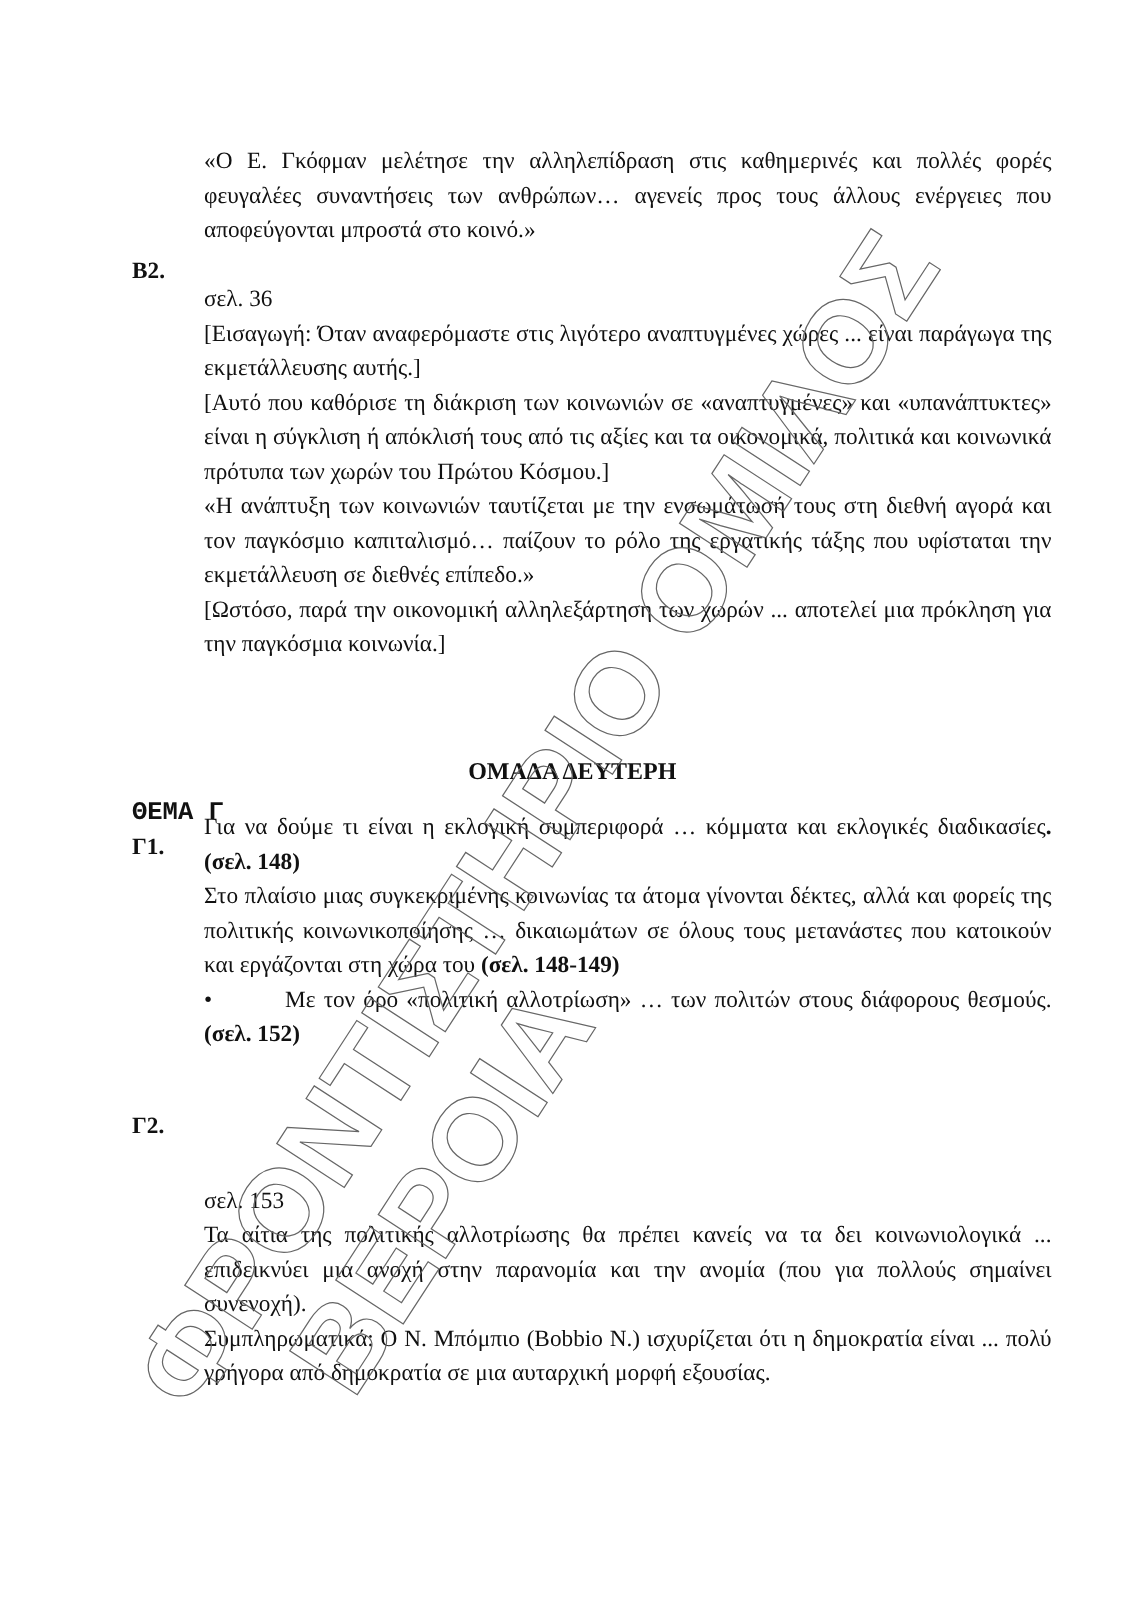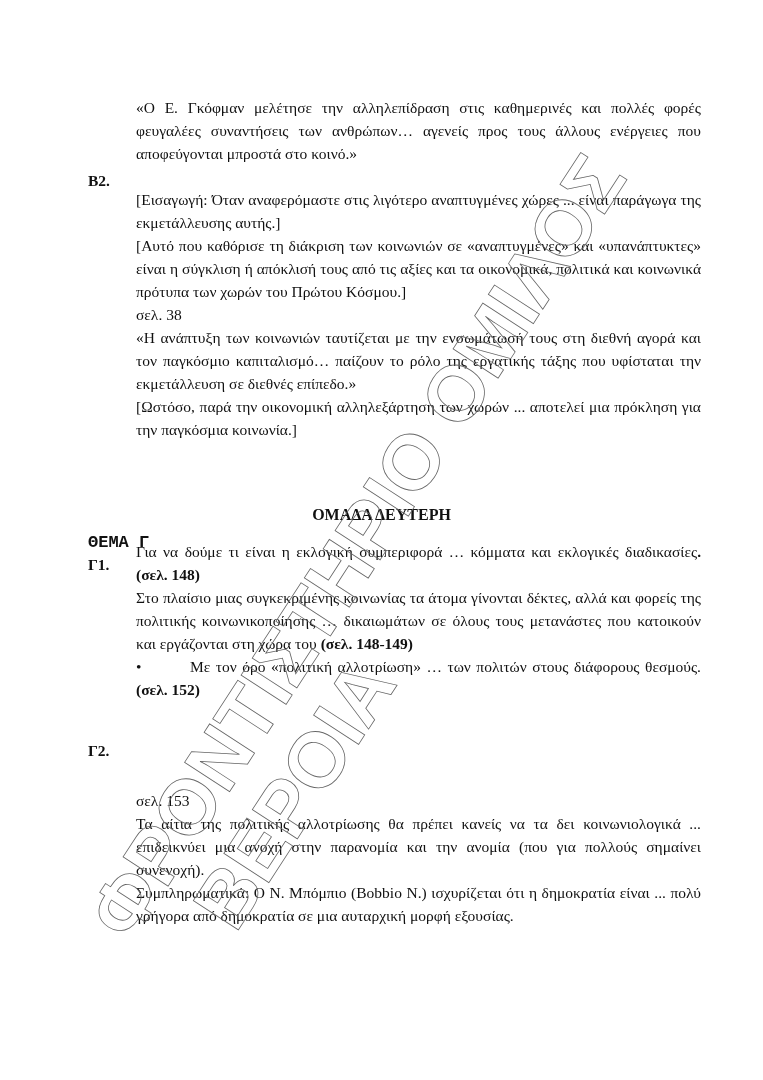--- a/index.html
+++ b/index.html
@@ -22,23 +22,23 @@
 </head>
 <body>
 
 <div class="page">
 
   <div class="para" style="top:96px;">«Ο Ε. Γκόφμαν μελέτησε την αλληλεπίδραση στις καθημερινές και πολλές φορές φευγαλέες συναντήσεις των ανθρώπων… αγενείς προς τους άλλους ενέργειες που αποφεύγονται μπροστά στο κοινό.»</div>
 
   <div class="label" style="top:172px;">Β2.</div>
 
   <div class="para" style="top:188px;">
+    <div>σελ. 36</div>
     <div>[Εισαγωγή: Όταν αναφερόμαστε στις λιγότερο αναπτυγμένες χώρες ... είναι παράγωγα της εκμετάλλευσης αυτής.]</div>
     <div>[Αυτό που καθόρισε τη διάκριση των κοινωνιών σε «αναπτυγμένες» και «υπανάπτυκτες» είναι η σύγκλιση ή απόκλισή τους από τις αξίες και τα οικονομικά, πολιτικά και κοινωνικά πρότυπα των χωρών του Πρώτου Κόσμου.]</div>
-    <div>σελ. 38</div>
     <div>«Η ανάπτυξη των κοινωνιών ταυτίζεται με την ενσωμάτωσή τους στη διεθνή αγορά και τον παγκόσμιο καπιταλισμό… παίζουν το ρόλο της εργατικής τάξης που υφίσταται την εκμετάλλευση σε διεθνές επίπεδο.»</div>
     <div>[Ωστόσο, παρά την οικονομική αλληλεξάρτηση των χωρών ... αποτελεί μια πρόκληση για την παγκόσμια κοινωνία.]</div>
   </div>
 
   <div class="heading" style="top:506px;">ΟΜΑΔΑ ΔΕΥΤΕΡΗ</div>
 
   <div class="theme" style="top:533px;">ΘΕΜΑ Γ</div>
 
   <div class="label" style="top:556px;">Γ1.</div>
   <div class="para" style="top:540px;">

